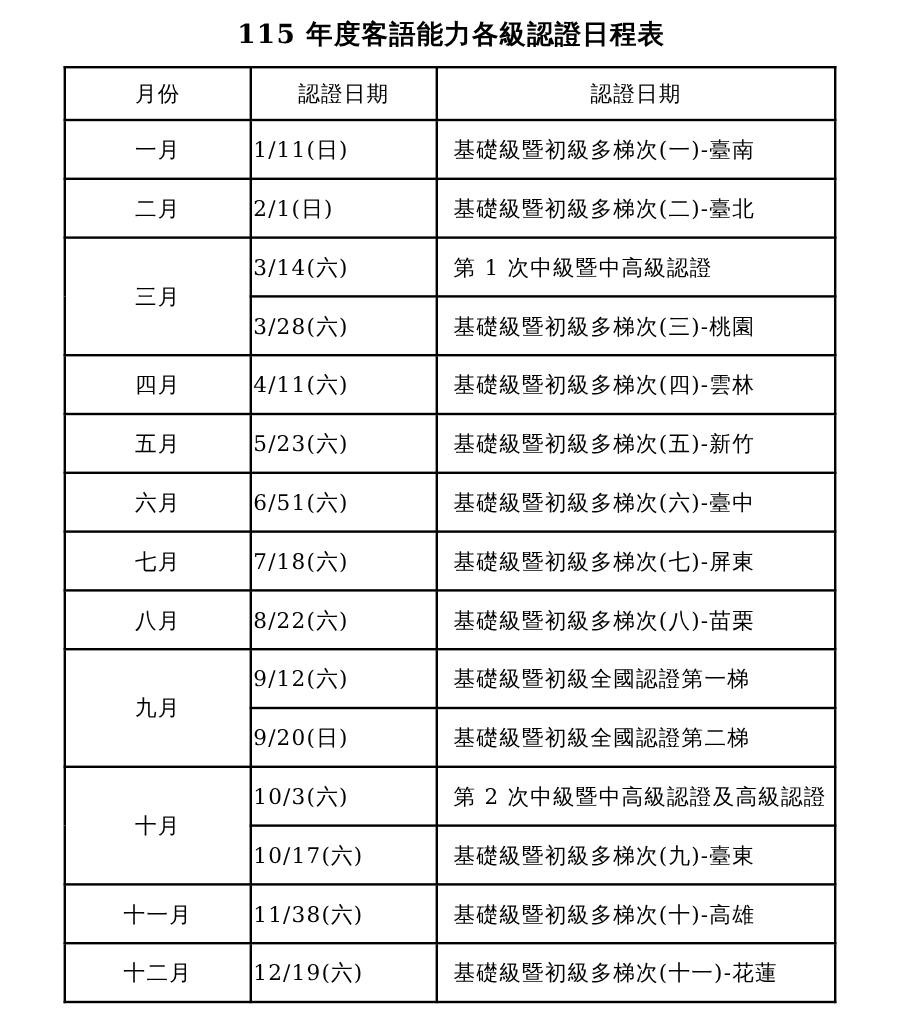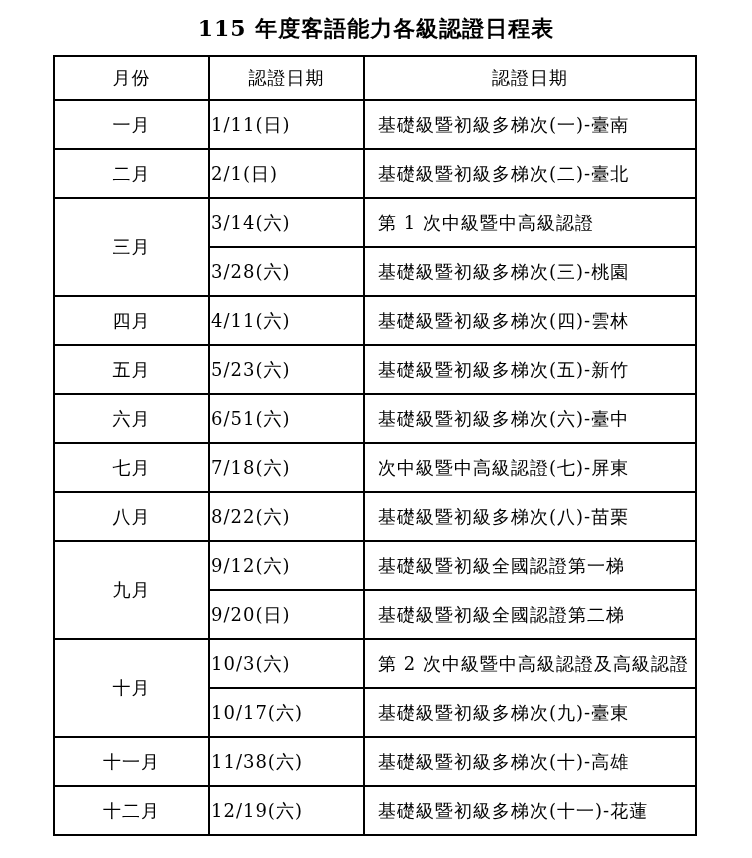--- a/index.html
+++ b/index.html
@@ -108,21 +108,21 @@
 
     <tr class="data-row">
       <td class="month">六月</td>
       <td class="date">6/51(六)</td>
       <td class="item">基礎級暨初級多梯次(六)-臺中</td>
     </tr>
 
     <tr class="data-row">
       <td class="month">七月</td>
       <td class="date">7/18(六)</td>
-      <td class="item">次中級暨中高級認證(七)-屏東</td>
+      <td class="item">基礎級暨初級多梯次(七)-屏東</td>
     </tr>
 
     <tr class="data-row">
       <td class="month">八月</td>
       <td class="date">8/22(六)</td>
       <td class="item">基礎級暨初級多梯次(八)-苗栗</td>
     </tr>
 
     <tr class="data-row">
       <td class="month" rowspan="2">九月</td>

